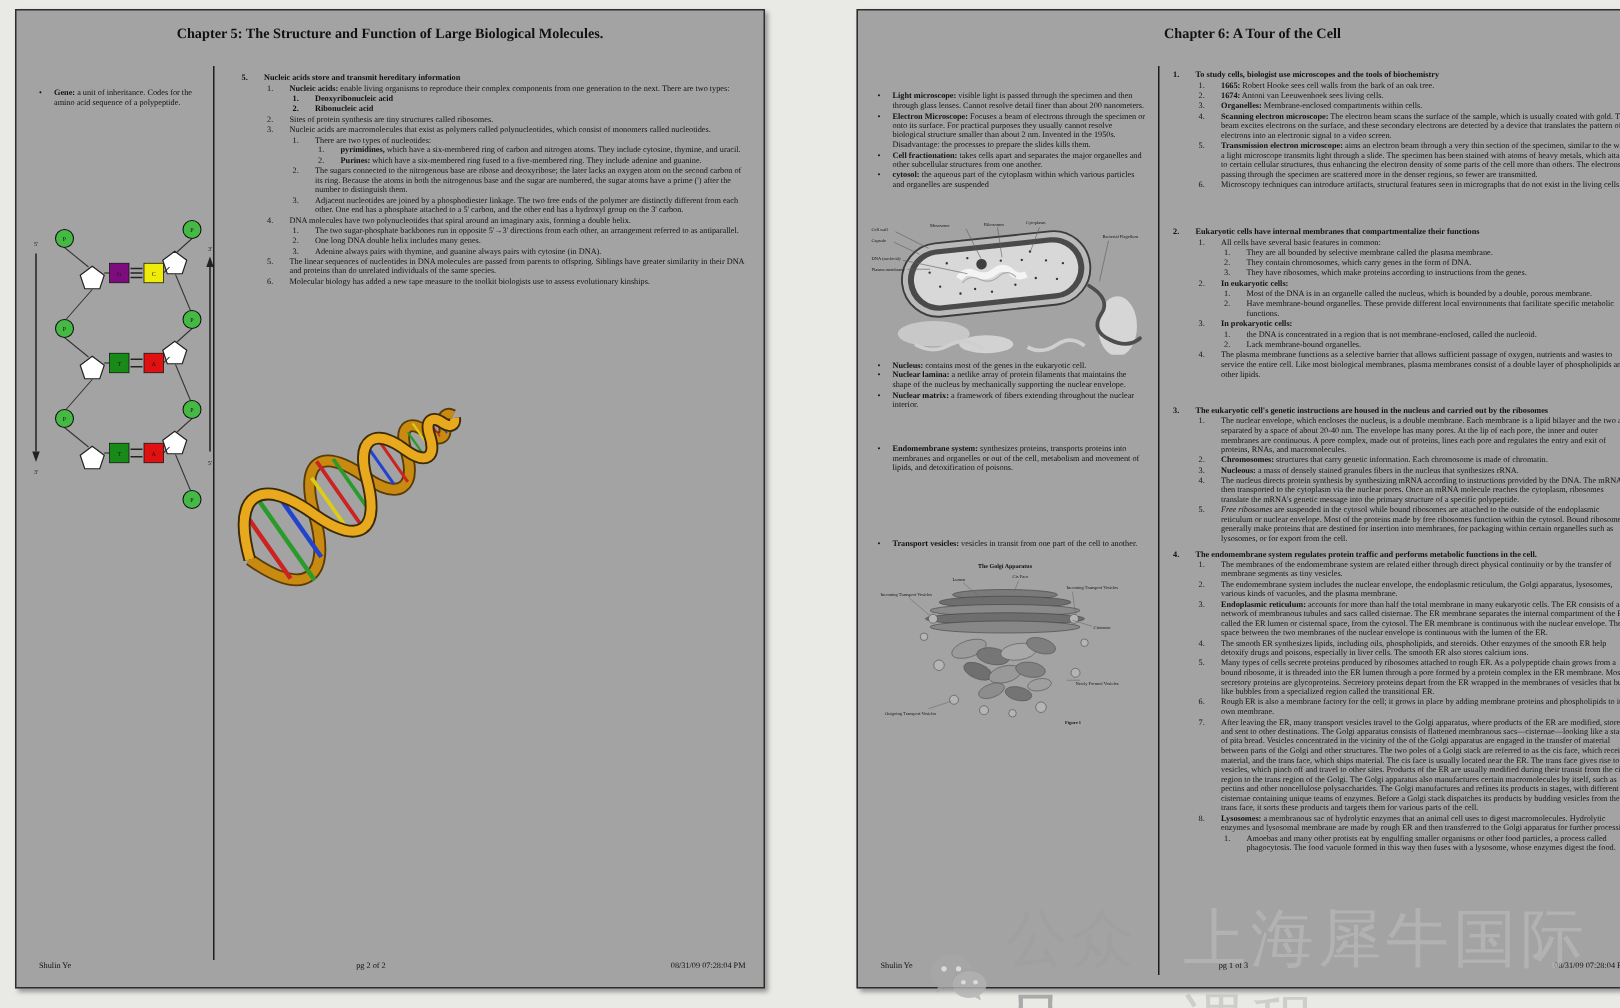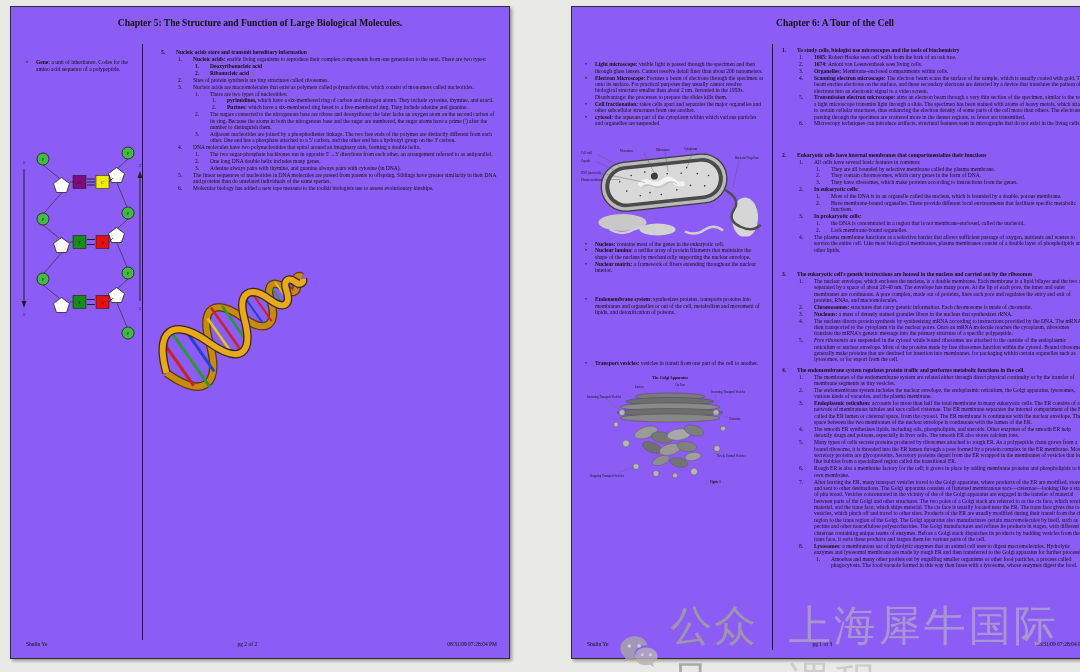--- a/index.html
+++ b/index.html
@@ -1,18 +1,18 @@
 <!DOCTYPE html>
 <html><head>
 <meta charset="utf-8">
 <style>
   html,body{margin:0;padding:0;}
   .canvas{position:relative;width:1080px;height:672px;background:#e9e9e6;overflow:hidden;
           font-family:"Liberation Serif",serif;color:#111;}
-  .page{position:absolute;top:6px;height:651px;background:#8b5cf6;border:1px solid #2e2e2e;
+  .page{position:absolute;top:6px;height:651px;background:#a3a3a3;border:1px solid #2e2e2e;
         box-shadow:2px 2px 3px rgba(0,0,0,.35);overflow:hidden;text-decoration:underline;}
   .page-left{left:10px;width:498px;}
   .page-right{left:546px;width:526px;margin-left:25px;}
   .inner{position:absolute;left:0;top:0;transform:scale(.5);transform-origin:0 0;}
   .inner-left{width:996px;height:1302px;}
   .inner-right{width:1052px;height:1302px;}
   .ptitle{position:absolute;top:20px;left:0;right:0;text-align:center;font-weight:bold;font-size:19px;}
   .vdiv{position:absolute;width:2px;background:#1c1c1c;}
   .vdiv-left{left:262px;top:74px;height:1192px;}
   .vdiv-right{left:400px;top:74px;height:1212px;}

